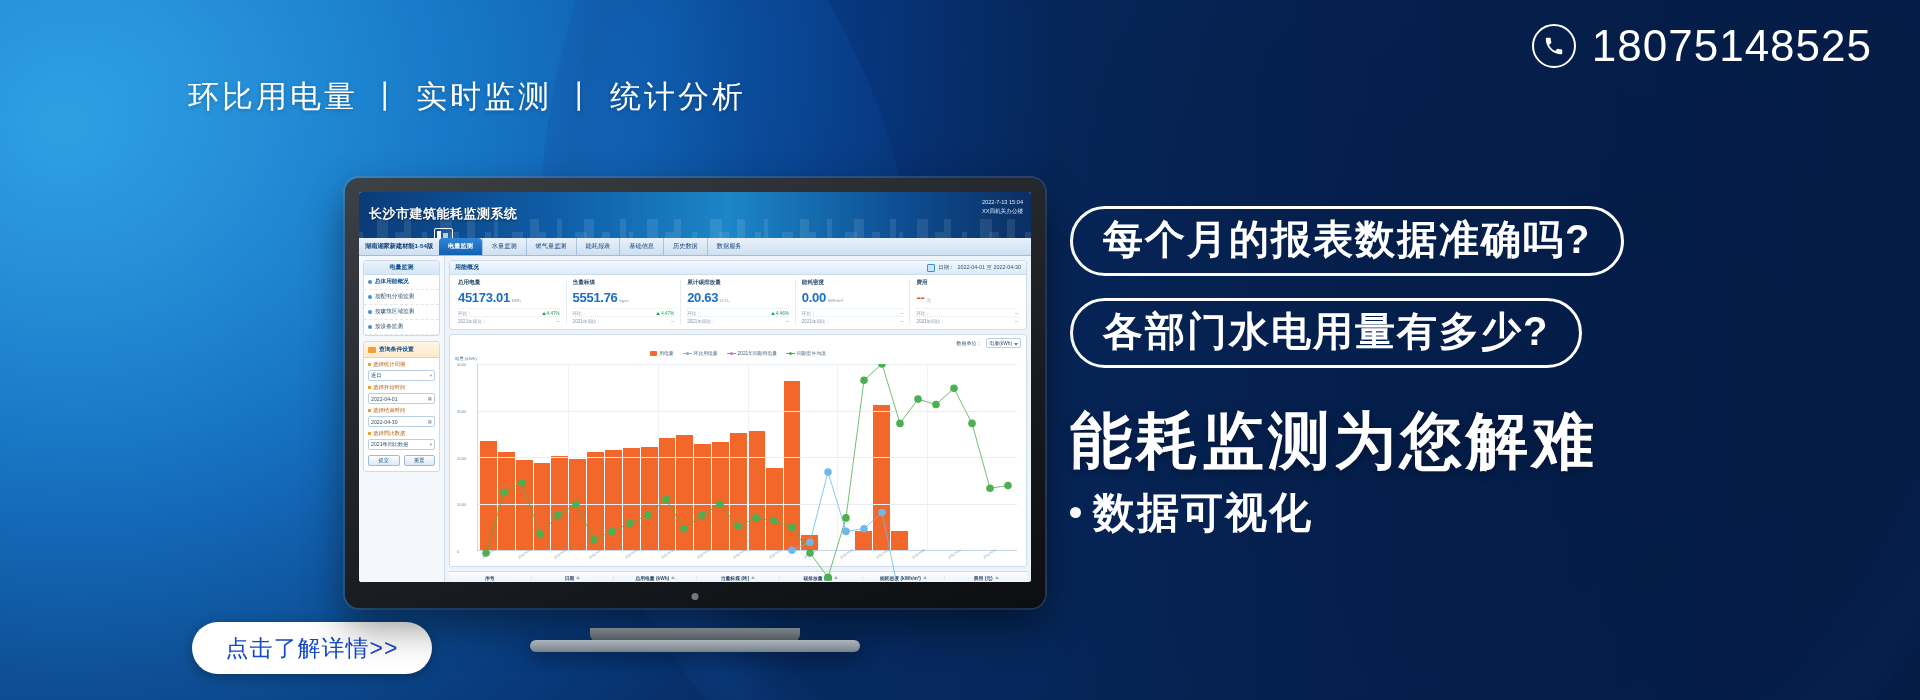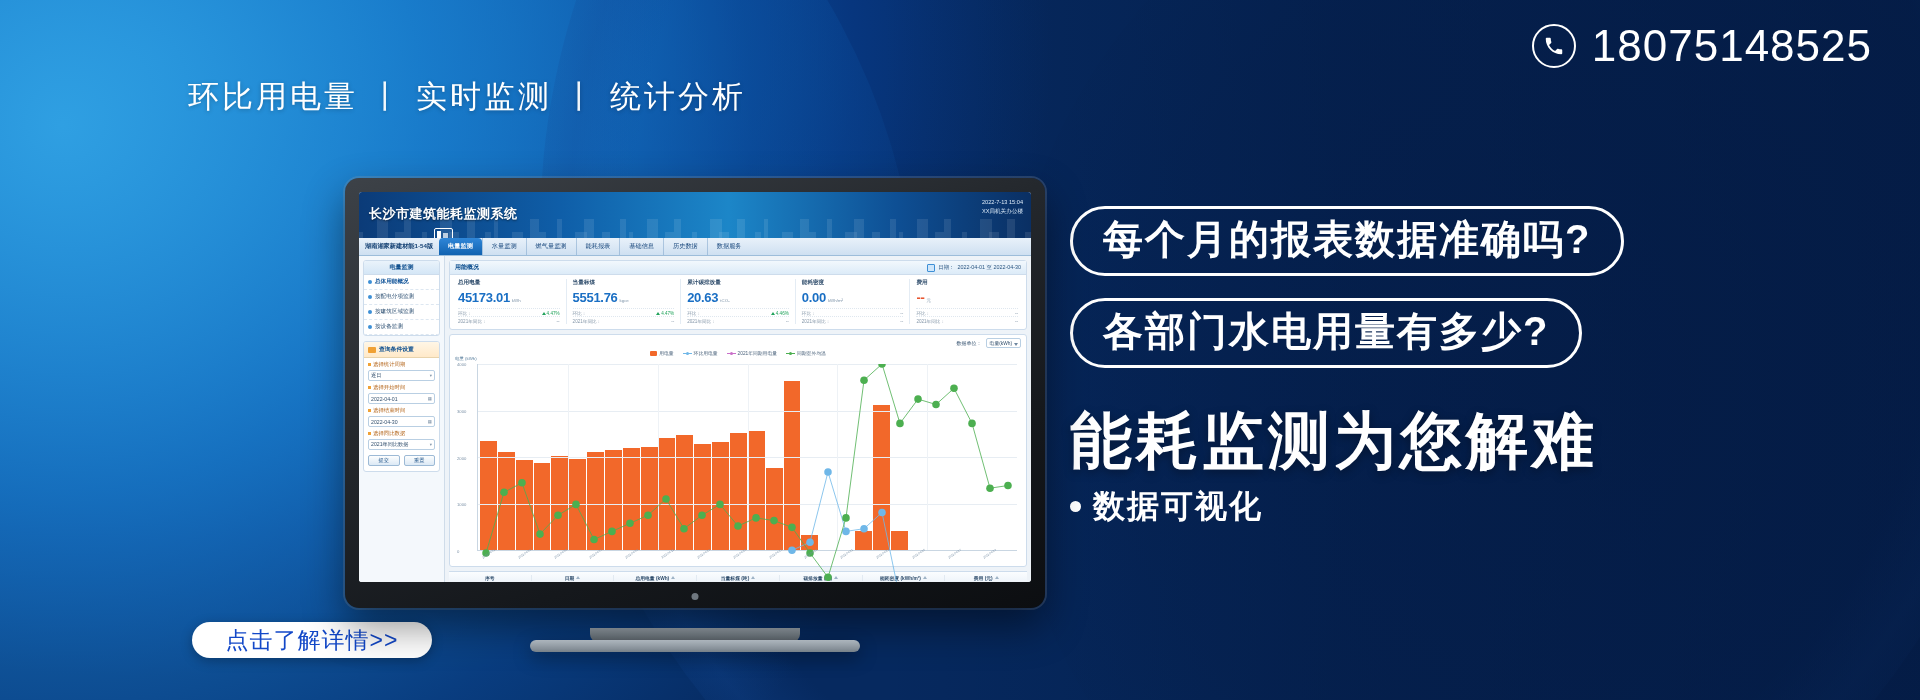--- a/index.html
+++ b/index.html
@@ -51,41 +51,41 @@
   .tagline{
     position:absolute;left:188px;top:76px;color:#fff;
     font-size:31px;letter-spacing:3px;font-weight:400;white-space:nowrap;
     text-shadow:0 1px 4px rgba(0,0,0,.25);
   }
   .tagline .sep{display:inline-block;margin:0 12px;opacity:.95;font-weight:300;}
 
   
   .cta{
     position:absolute;left:192px;top:622px;
-    width:240px;height:36px;border-radius:26px;background:#fff;
+    width:240px;height:52px;border-radius:26px;background:#fff;
     display:flex;align-items:center;justify-content:center;
     color:#1348c8;font-size:23px;letter-spacing:1px;font-weight:400;
     box-shadow:0 3px 12px rgba(0,0,0,.28);cursor:pointer;
   }
 
   
   .right-col{position:absolute;left:1070px;top:206px;width:790px;}
   .pill{
     display:inline-flex;align-items:center;justify-content:center;
     border:3px solid #fff;border-radius:38px;color:#fff;
     padding:8px 30px 12px;font-size:40px;font-weight:700;letter-spacing:2px;
     margin-bottom:22px;white-space:nowrap;line-height:1.1;
   }
   .headline{
     color:#fff;font-size:62px;font-weight:700;letter-spacing:4px;line-height:1.08;
     margin:18px 0 10px;white-space:nowrap;
     text-shadow:0 3px 10px rgba(0,0,0,.35);
   }
   .bullets{
-    color:#fff;font-size:32px;font-weight:700;letter-spacing:2px;white-space:nowrap;
+    color:#fff;font-size:42px;font-weight:700;letter-spacing:2px;white-space:nowrap;
     display:flex;align-items:flex-end;gap:34px;margin-top:2px;
   }
   .bullets span.b{display:inline-flex;align-items:center;gap:12px;}
   .dot{width:11px;height:11px;border-radius:50%;background:#fff;display:inline-block;}
 
   
   .monitor{position:absolute;left:345px;top:178px;width:700px;height:430px;}
   .bezel{
     position:absolute;inset:0;border-radius:14px;
     background:linear-gradient(160deg,#3d4248 0%,#24282d 38%,#15181c 72%,#0c0e11 100%);

